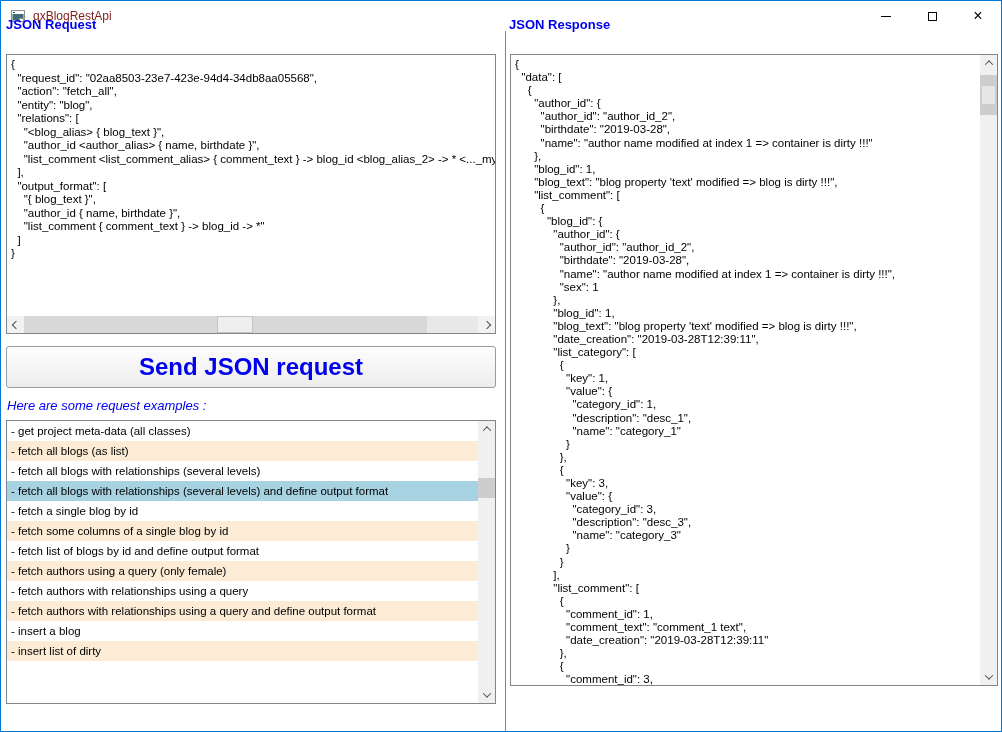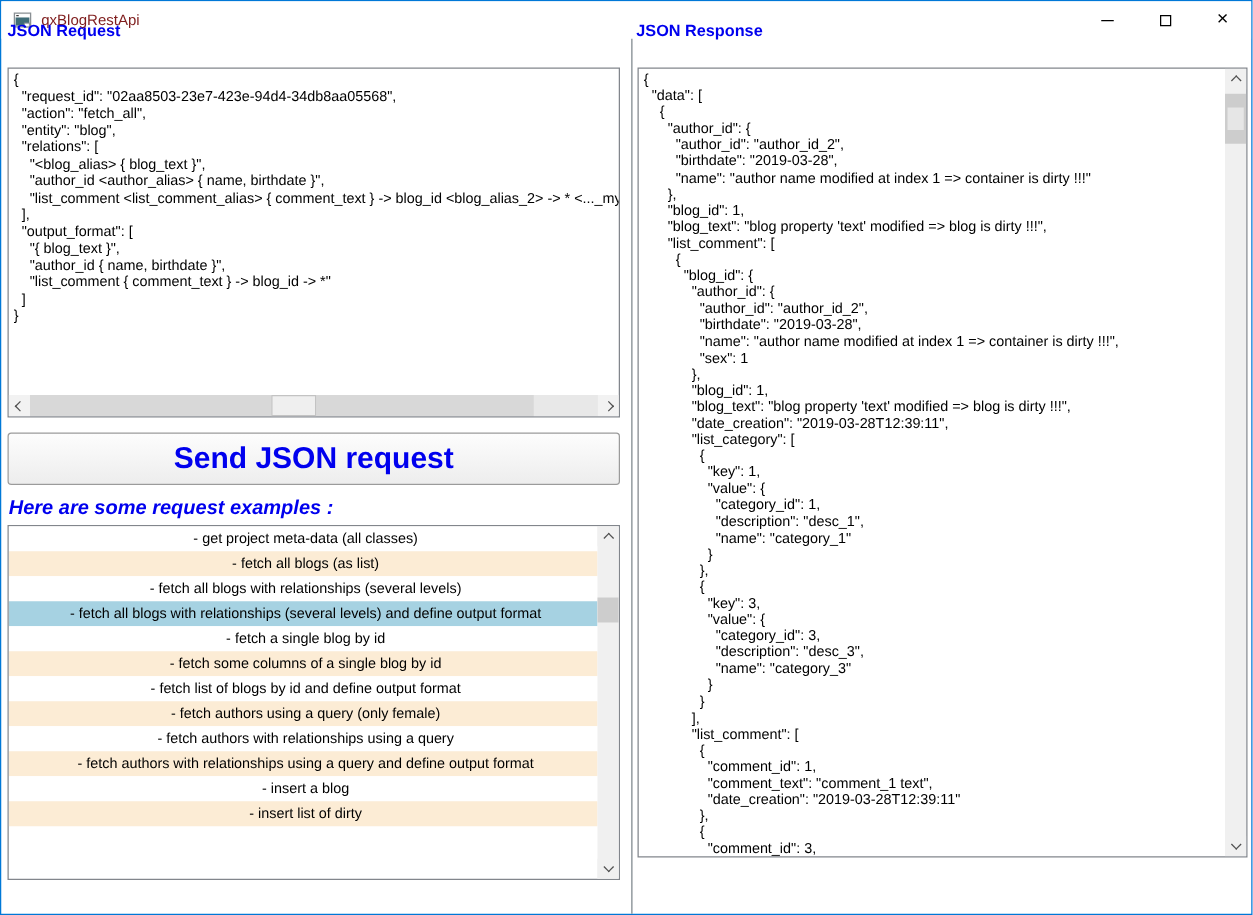--- a/index.html
+++ b/index.html
@@ -59,22 +59,22 @@
   .vscrollbar .arrow-down{bottom:0;left:0;width:17px;height:16px;background:var(--sb-track);}
   .vscroll-thumb{position:absolute;left:0;width:17px;background:var(--sb-thumb);}
   .resp-thumb{top:20px;height:40px;}
   .resp-thumb .thumb-inner{position:absolute;left:2px;top:11px;width:13px;height:18px;background:#e6e6e6;}
   .list-thumb{top:57px;height:20px;}
 
   
   .send-btn{position:absolute;left:5px;top:345px;width:490px;height:42px;border:1px solid #9b9b9b;border-radius:3px;background:linear-gradient(#fdfdfd,#ededed);font-family:"Liberation Sans",sans-serif;font-size:24px;font-weight:bold;color:var(--header-blue);cursor:default;}
 
   
-  .examples-label{position:absolute;left:6px;top:397px;font-size:16px;font-style:italic;font-weight:700;color:var(--header-blue);}
-  .examples-list{position:absolute;left:5px;top:419px;width:490px;height:284px;border:1px solid var(--border-gray);background:#fff;overflow:hidden;text-align:center;}
+  .examples-label{position:absolute;left:6px;top:397px;font-size:13px;font-style:italic;font-weight:400;color:var(--header-blue);}
+  .examples-list{position:absolute;left:5px;top:419px;width:490px;height:284px;border:1px solid var(--border-gray);background:#fff;overflow:hidden;}
   .rows{position:absolute;left:0;top:0;right:17px;}
   .row{height:20px;line-height:20px;font-size:11.5px;color:#000;padding-left:4px;white-space:nowrap;overflow:hidden;background:#fff;}
   .row:nth-child(even){background:var(--alt-row);}
   .row.selected{background:var(--selected-row) !important;}
 </style>
 </head>
 <body>
 
 <div class="window">
 

